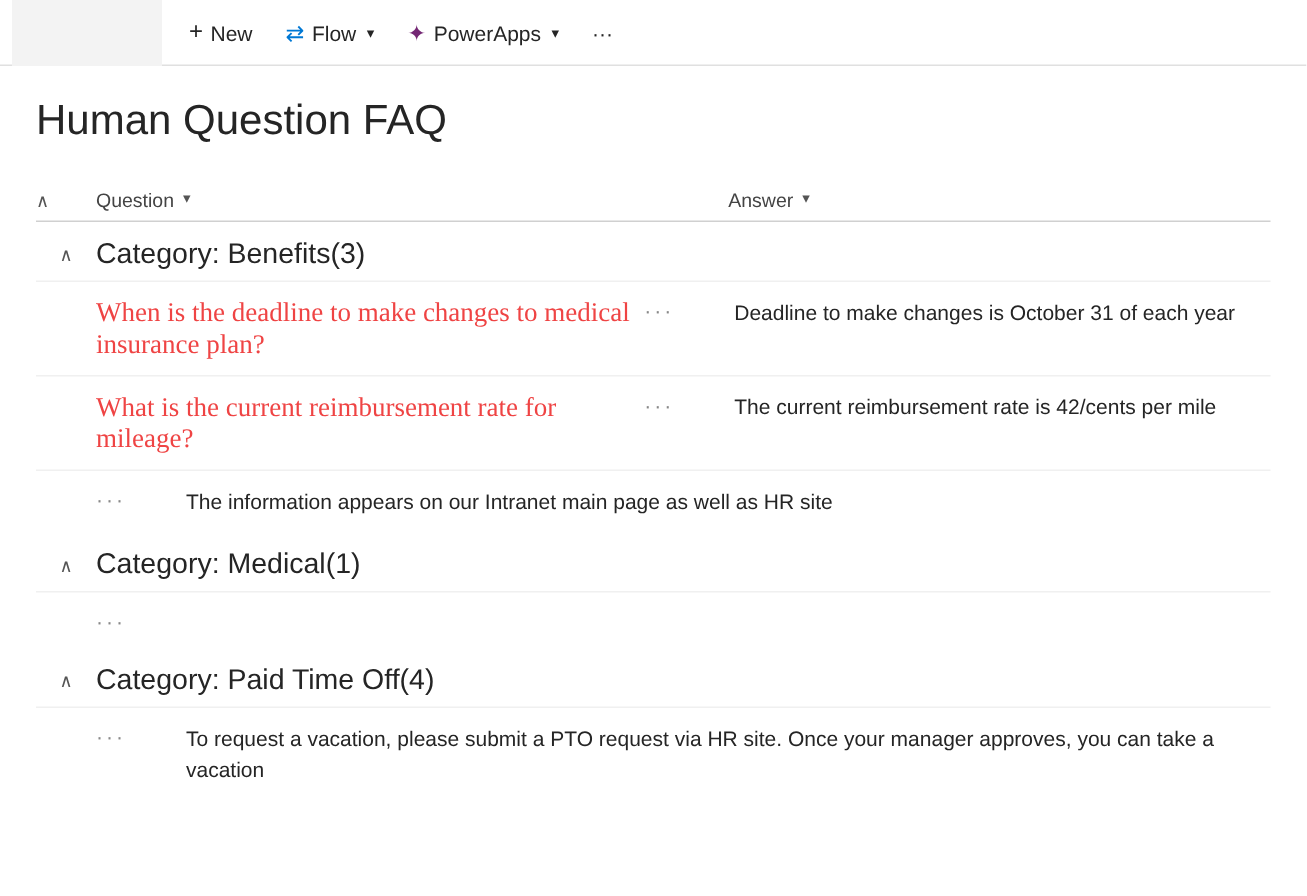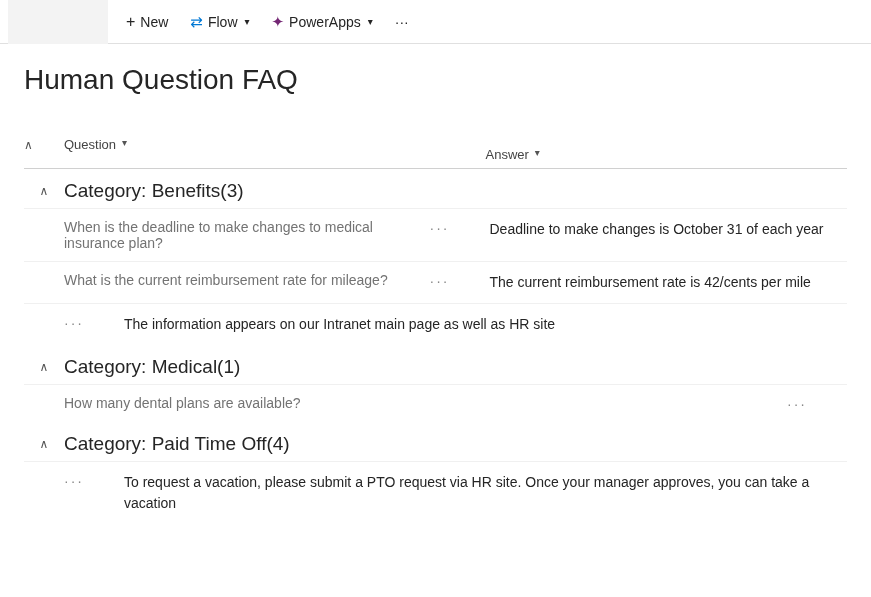--- a/index.html
+++ b/index.html
@@ -64,21 +64,21 @@
       display: flex;
       align-items: center;
       border-bottom: 1px solid #d0d0d0;
       padding: 6px 0;
       color: #444;
       font-size: 13px;
     }
     .col-expand { width: 40px; }
     .col-question { flex: 1; }
     .col-dots { width: 60px; }
-    .col-answer { flex: 1; margin-top: 21px; }
+    .col-answer { flex: 1; }
 
     .col-header {
       display: flex;
       gap: 4px;
       cursor: pointer;
     }
     .col-header .chevron { color: #555; }
 
     
     .category-row {
@@ -109,23 +109,24 @@
     .faq-items { }
     .faq-item {
       display: flex;
       align-items: flex-start;
       padding: 10px 0;
       border-top: 1px solid #f0f0f0;
     }
     .faq-expand { width: 40px; flex-shrink: 0; }
     .faq-question {
       flex: 1;
-      font-size: 14px;
-      color: #737373;
+      font-size: 18px;
+      color: #ef4444;
       padding-right: 8px;
+      font-family: Liberation Serif, serif;
     }
     .faq-dots {
       width: 60px;
       flex-shrink: 0;
       color: #888;
       letter-spacing: 2px;
       font-size: 14px;
       cursor: pointer;
       padding-top: 1px;
     }
@@ -213,21 +214,20 @@
         <div>
           <div class="category-row">
     <div class="expand-btn">
       <span style="font-size:12px; color:#555;">∧</span>
     </div>
     <span class="category-label">Category: Medical(1)</span>
   </div>
           <div class="faq-items">
             <div class="faq-item">
       <div class="faq-expand"></div>
-      <div class="faq-question">How many dental plans are available?</div>
       <div class="faq-dots">···</div>
     </div>
           </div>
         </div>
         <div>
           <div class="category-row">
     <div class="expand-btn">
       <span style="font-size:12px; color:#555;">∧</span>
     </div>
     <span class="category-label">Category: Paid Time Off(4)</span>

